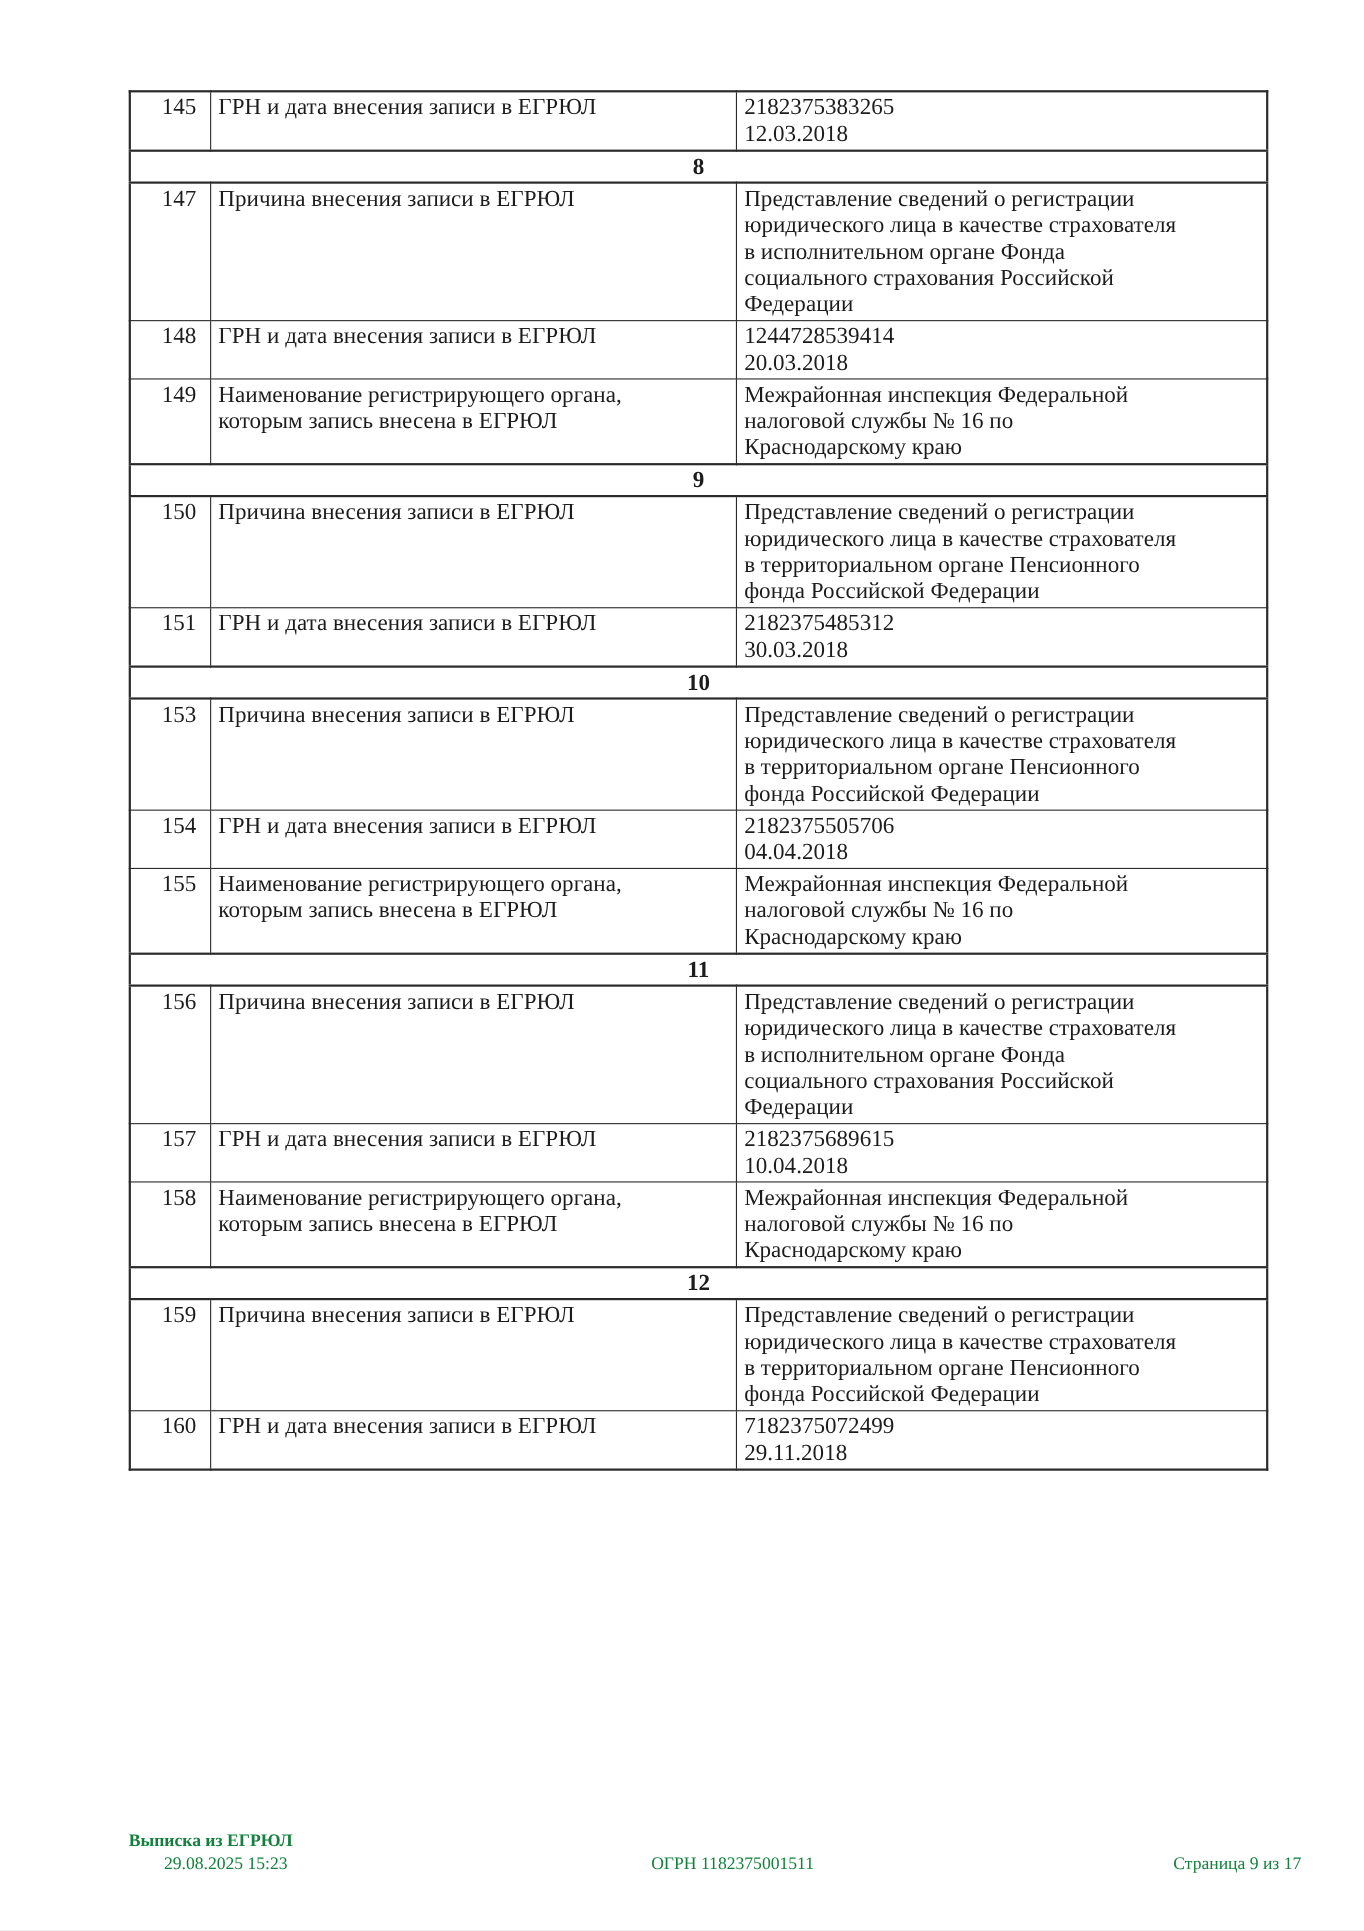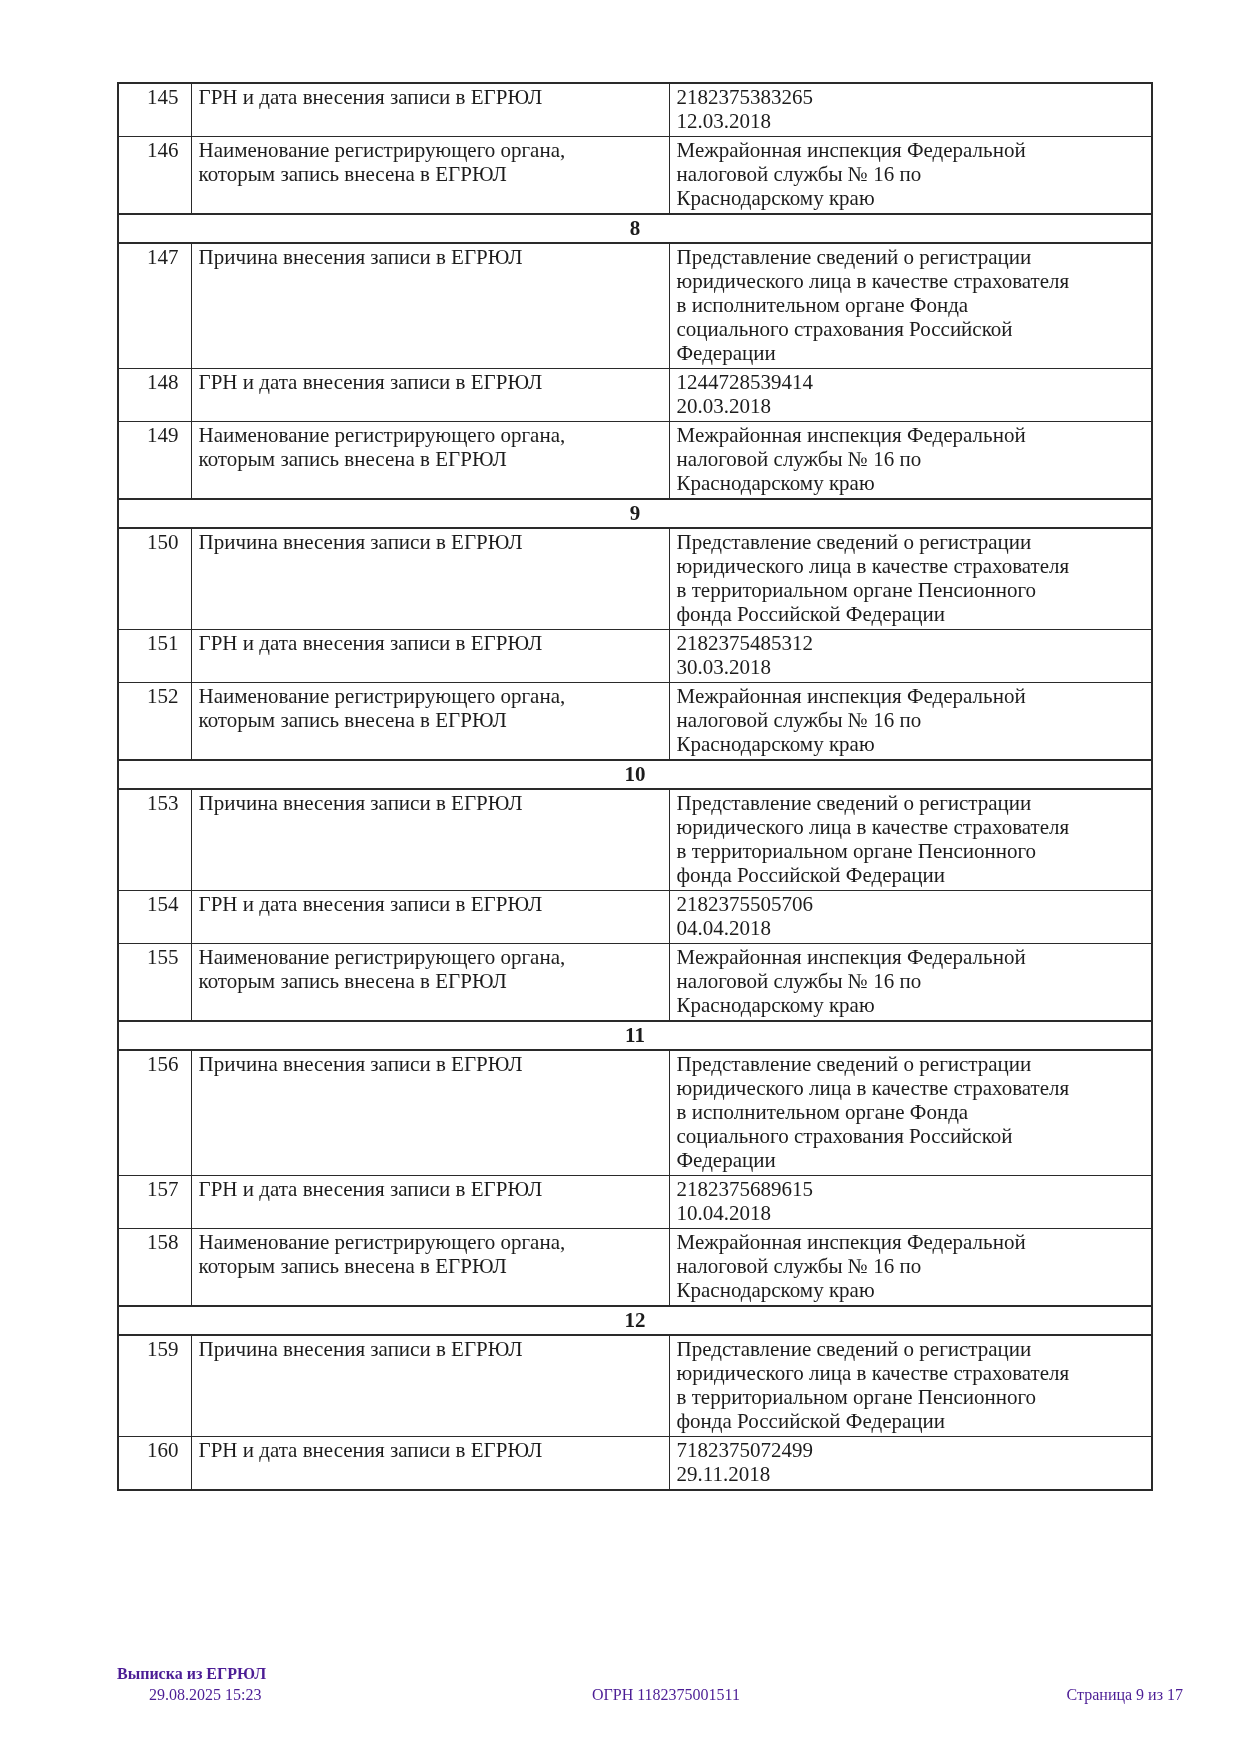--- a/index.html
+++ b/index.html
@@ -47,21 +47,21 @@
     line-height: 24px;
   }
   .line { white-space: nowrap; overflow: visible; }
   .footer {
     position: absolute;
     left: 117px;
     top: 1663px;
     width: 1034px;
     font-size: 16px;
     line-height: 21px;
-    color: #4c1d95;
+    color: #15803d;
   }
   .footer-title { font-weight: bold; }
   .footer-row { position: relative; width: 100%; height: 21px; margin-left: 32px; }
   .footer-datetime { position: absolute; left: 0; top: 0; }
   .footer-ogrn { position: absolute; left: 0; top: 0; width: 100%; text-align: center; }
   .footer-page { position: absolute; right: 0; top: 0; }
 </style>
 </head>
 <body>
 
@@ -77,71 +77,59 @@
         <tr>
           <td class="cell-num">145</td>
           <td class="cell-field">
             <div class="line">ГРН и дата внесения записи в ЕГРЮЛ</div>
           </td>
           <td class="cell-value">
             <div class="line">2182375383265</div>
             <div class="line">12.03.2018</div>
           </td>
         </tr>
-        <tr>
-          <td class="cell-num">146</td>
+        <tr class="section-row">
+          <td colspan="3">8</td>
+        </tr>
+        <tr>
+          <td class="cell-num">147</td>
+          <td class="cell-field">
+            <div class="line">Причина внесения записи в ЕГРЮЛ</div>
+          </td>
+          <td class="cell-value">
+            <div class="line">Представление сведений о регистрации</div>
+            <div class="line">юридического лица в качестве страхователя</div>
+            <div class="line">в исполнительном органе Фонда</div>
+            <div class="line">социального страхования Российской</div>
+            <div class="line">Федерации</div>
+          </td>
+        </tr>
+        <tr>
+          <td class="cell-num">148</td>
+          <td class="cell-field">
+            <div class="line">ГРН и дата внесения записи в ЕГРЮЛ</div>
+          </td>
+          <td class="cell-value">
+            <div class="line">1244728539414</div>
+            <div class="line">20.03.2018</div>
+          </td>
+        </tr>
+        <tr>
+          <td class="cell-num">149</td>
           <td class="cell-field">
             <div class="line">Наименование регистрирующего органа,</div>
             <div class="line">которым запись внесена в ЕГРЮЛ</div>
           </td>
           <td class="cell-value">
             <div class="line">Межрайонная инспекция Федеральной</div>
             <div class="line">налоговой службы № 16 по</div>
             <div class="line">Краснодарскому краю</div>
           </td>
         </tr>
         <tr class="section-row">
-          <td colspan="3">8</td>
-        </tr>
-        <tr>
-          <td class="cell-num">147</td>
-          <td class="cell-field">
-            <div class="line">Причина внесения записи в ЕГРЮЛ</div>
-          </td>
-          <td class="cell-value">
-            <div class="line">Представление сведений о регистрации</div>
-            <div class="line">юридического лица в качестве страхователя</div>
-            <div class="line">в исполнительном органе Фонда</div>
-            <div class="line">социального страхования Российской</div>
-            <div class="line">Федерации</div>
-          </td>
-        </tr>
-        <tr>
-          <td class="cell-num">148</td>
-          <td class="cell-field">
-            <div class="line">ГРН и дата внесения записи в ЕГРЮЛ</div>
-          </td>
-          <td class="cell-value">
-            <div class="line">1244728539414</div>
-            <div class="line">20.03.2018</div>
-          </td>
-        </tr>
-        <tr>
-          <td class="cell-num">149</td>
-          <td class="cell-field">
-            <div class="line">Наименование регистрирующего органа,</div>
-            <div class="line">которым запись внесена в ЕГРЮЛ</div>
-          </td>
-          <td class="cell-value">
-            <div class="line">Межрайонная инспекция Федеральной</div>
-            <div class="line">налоговой службы № 16 по</div>
-            <div class="line">Краснодарскому краю</div>
-          </td>
-        </tr>
-        <tr class="section-row">
           <td colspan="3">9</td>
         </tr>
         <tr>
           <td class="cell-num">150</td>
           <td class="cell-field">
             <div class="line">Причина внесения записи в ЕГРЮЛ</div>
           </td>
           <td class="cell-value">
             <div class="line">Представление сведений о регистрации</div>
             <div class="line">юридического лица в качестве страхователя</div>
@@ -150,32 +138,20 @@
           </td>
         </tr>
         <tr>
           <td class="cell-num">151</td>
           <td class="cell-field">
             <div class="line">ГРН и дата внесения записи в ЕГРЮЛ</div>
           </td>
           <td class="cell-value">
             <div class="line">2182375485312</div>
             <div class="line">30.03.2018</div>
-          </td>
-        </tr>
-        <tr>
-          <td class="cell-num">152</td>
-          <td class="cell-field">
-            <div class="line">Наименование регистрирующего органа,</div>
-            <div class="line">которым запись внесена в ЕГРЮЛ</div>
-          </td>
-          <td class="cell-value">
-            <div class="line">Межрайонная инспекция Федеральной</div>
-            <div class="line">налоговой службы № 16 по</div>
-            <div class="line">Краснодарскому краю</div>
           </td>
         </tr>
         <tr class="section-row">
           <td colspan="3">10</td>
         </tr>
         <tr>
           <td class="cell-num">153</td>
           <td class="cell-field">
             <div class="line">Причина внесения записи в ЕГРЮЛ</div>
           </td>

